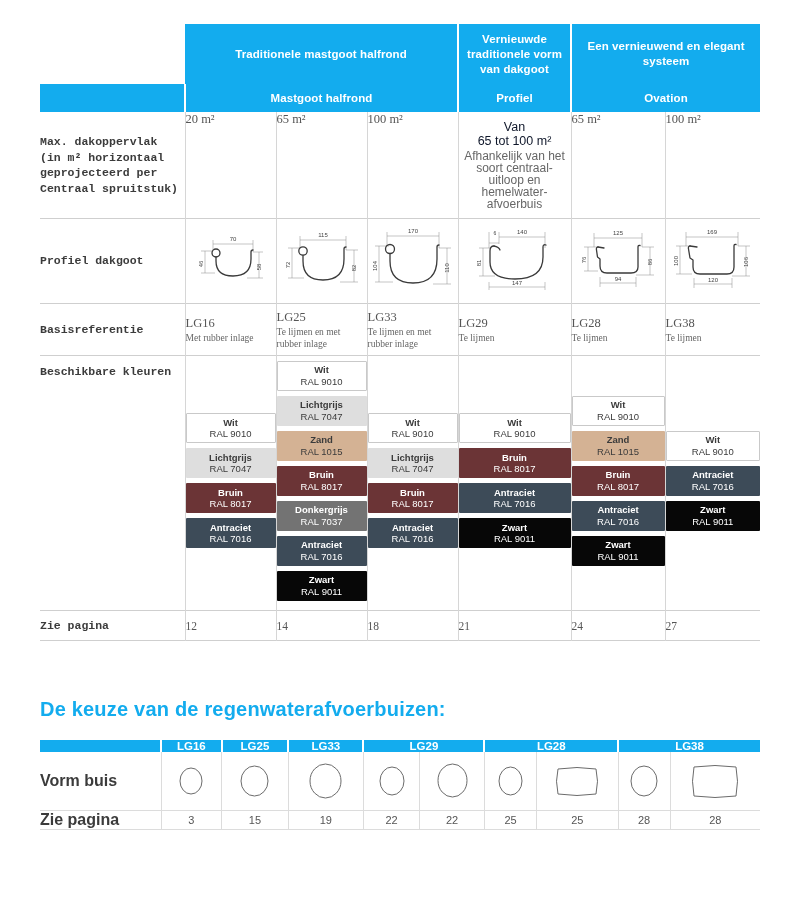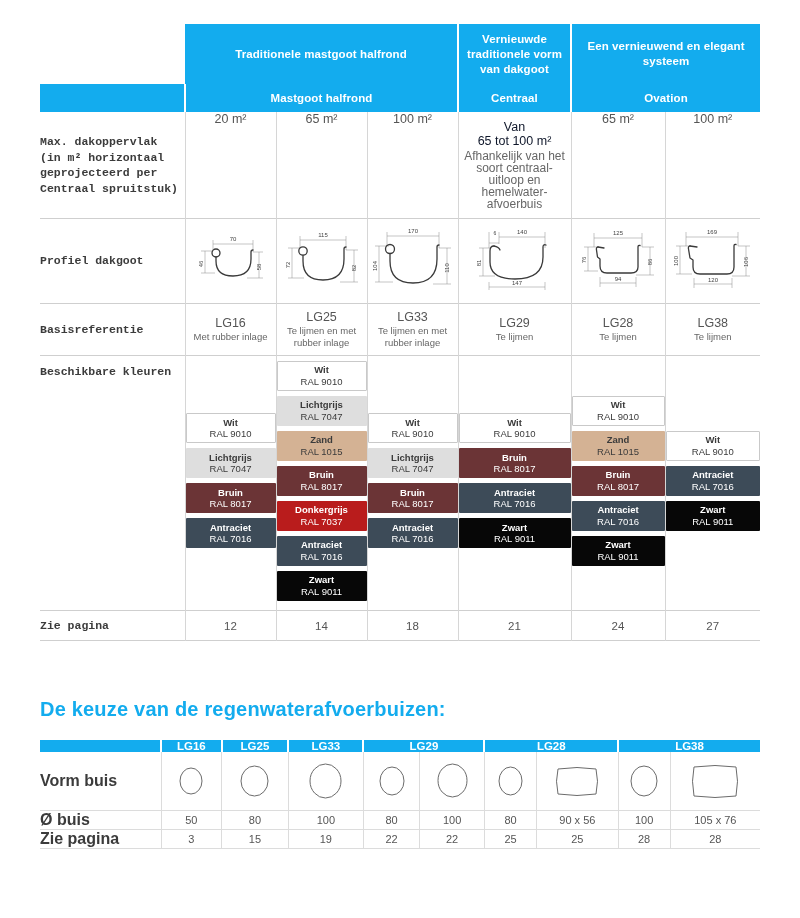--- a/index.html
+++ b/index.html
@@ -22,21 +22,21 @@
   .hdr-gap { background:#ffffff; }
   .hdr-sep { border-left:2px solid #ffffff; }
   .hdr-sep-r { border-right:2px solid #ffffff; }
 
   .rowlabel {
     font-size:11.5px; font-weight:bold; color:#3b3b3b;
     padding:10px 4px 10px 8px; line-height:15.5px; text-align:left;
     vertical-align:top;
     font-family:Liberation Mono, monospace;
   }
-  .cellc { text-align:center; font-size:11.5px; color:#555; }
+  .cellc { text-align:left; font-size:11.5px; color:#555;font-family:Liberation Serif, serif; }
   .bdr-l { border-left:1px solid #d6d6d6; }
   .outer-b { border-bottom:1px solid #cfcfcf; }
 
   .area-main { font-size:12.5px; color:#555; padding-top:10px; }
   .vod-box { text-align:center; line-height:14px; padding:8px 4px; }
   .vod-big { font-size:12.5px; color:#0f172a; }
   .vod-small { font-size:12px; color:#666; line-height:12px; margin-top:2px; }
 
   .ref-name { font-size:12.5px; color:#555; }
   .ref-sub { font-size:9.5px; color:#666; line-height:12px; margin-top:1px; }
@@ -94,21 +94,21 @@
           <tr style="height:60px">
         <td class="hdr-gap"></td>
         <td class="cyan hdr1 hdr-sep-r" colspan="3">Traditionele mastgoot halfrond</td>
         <td class="cyan hdr1 hdr-sep-r">Vernieuwde traditionele vorm van dakgoot</td>
         <td class="cyan hdr1" colspan="2">Een vernieuwend en elegant systeem</td>
       </tr>
 
       <tr style="height:28px">
         <td class="cyan"></td>
         <td class="cyan hdr2 hdr-sep hdr-sep-r" colspan="3">Mastgoot halfrond</td>
-        <td class="cyan hdr2 hdr-sep-r">Centraal</td>
+        <td class="cyan hdr2 hdr-sep-r">Profiel</td>
         <td class="cyan hdr2" colspan="2">Ovation</td>
       </tr>
 
       <tr class="outer-b" style="height:96px">
         <td class="rowlabel">Max. dakoppervlak (in m² horizontaal geprojecteerd per Centraal spruitstuk)</td>
         <td class="cellc bdr-l area-main" style="vertical-align:top">20 m²</td>
         <td class="cellc bdr-l area-main" style="vertical-align:top">65 m²</td>
         <td class="cellc bdr-l area-main" style="vertical-align:top">100 m²</td>
         <td class="bdr-l" style="vertical-align:top">
           <div class="vod-box">
@@ -332,21 +332,21 @@
                 <div class="ral">RAL 7047</div>
               </div>
               <div class="swatch" style="background: rgb(212, 178, 148); color: rgb(59, 59, 59);">
                 <div class="nm">Zand</div>
                 <div class="ral">RAL 1015</div>
               </div>
               <div class="swatch" style="background: rgb(107, 52, 54); color: rgb(255, 255, 255);">
                 <div class="nm">Bruin</div>
                 <div class="ral">RAL 8017</div>
               </div>
-              <div class="swatch" style="background: #b91c1c; color: rgb(255, 255, 255);">
+              <div class="swatch" style="background: #737373; color: rgb(255, 255, 255);">
                 <div class="nm">Donkergrijs</div>
                 <div class="ral">RAL 7037</div>
               </div>
               <div class="swatch" style="background: rgb(61, 75, 88); color: rgb(255, 255, 255);">
                 <div class="nm">Antraciet</div>
                 <div class="ral">RAL 7016</div>
               </div>
               <div class="swatch" style="background: rgb(7, 7, 7); color: rgb(255, 255, 255);">
                 <div class="nm">Zwart</div>
                 <div class="ral">RAL 9011</div>
@@ -509,32 +509,20 @@
                 <ellipse cx="14" cy="16" rx="13" ry="15" fill="none" stroke="#6b6b6b" stroke-width="1"></ellipse>
               </svg>
             </td>
             <td class="bshape">
               <svg width="46" height="34" viewBox="0 0 46 34" style="margin: 0px auto;">
                 <path d="M2,3 Q23,0 44,3 Q47,17 44,32 Q23,35 2,32 Q-1,17 2,3 Z" fill="none" stroke="#6b6b6b" stroke-width="1"></path>
               </svg>
             </td>
           </tr>
 
-      <tr class="brow-line" id="diam-row">
-        <td class="blabel">Ø buis</td>
-      <td class="bcell">50</td>
-            <td class="bcell">80</td>
-            <td class="bcell">100</td>
-            <td class="bcell">80</td>
-            <td class="bcell">100</td>
-            <td class="bcell">80</td>
-            <td class="bcell">90 x 56</td>
-            <td class="bcell">100</td>
-            <td class="bcell">105 x 76</td>
-          </tr>
 
       <tr class="brow-line bbot" id="page-row">
         <td class="blabel">Zie pagina</td>
       <td class="bcell">3</td>
             <td class="bcell">15</td>
             <td class="bcell">19</td>
             <td class="bcell">22</td>
             <td class="bcell">22</td>
             <td class="bcell">25</td>
             <td class="bcell">25</td>

